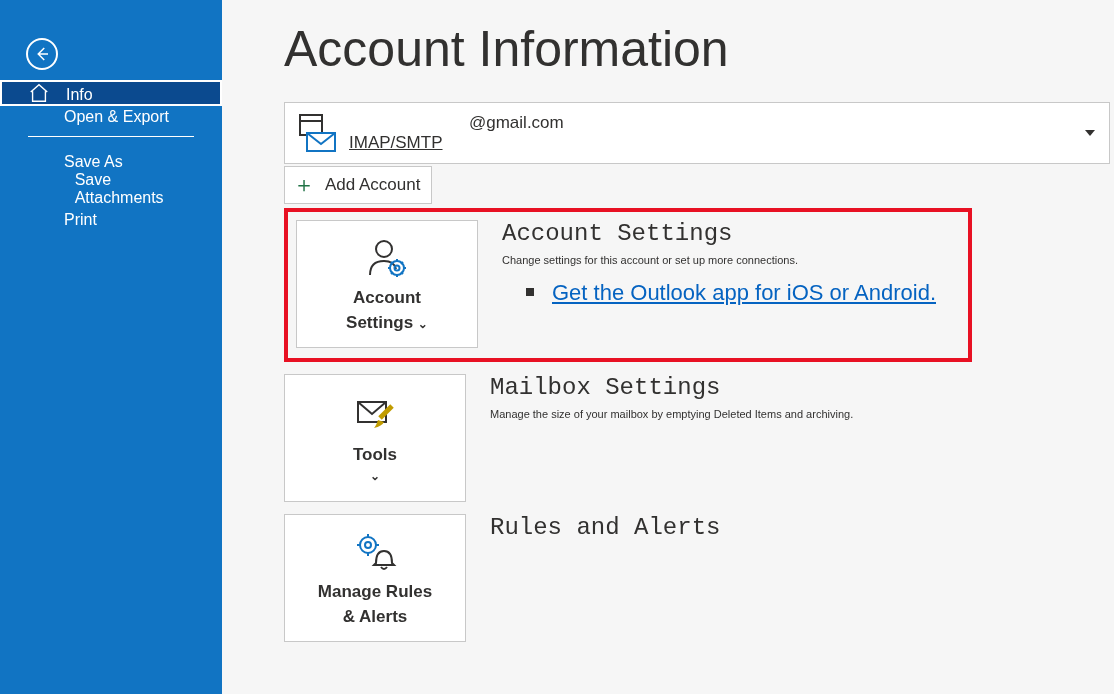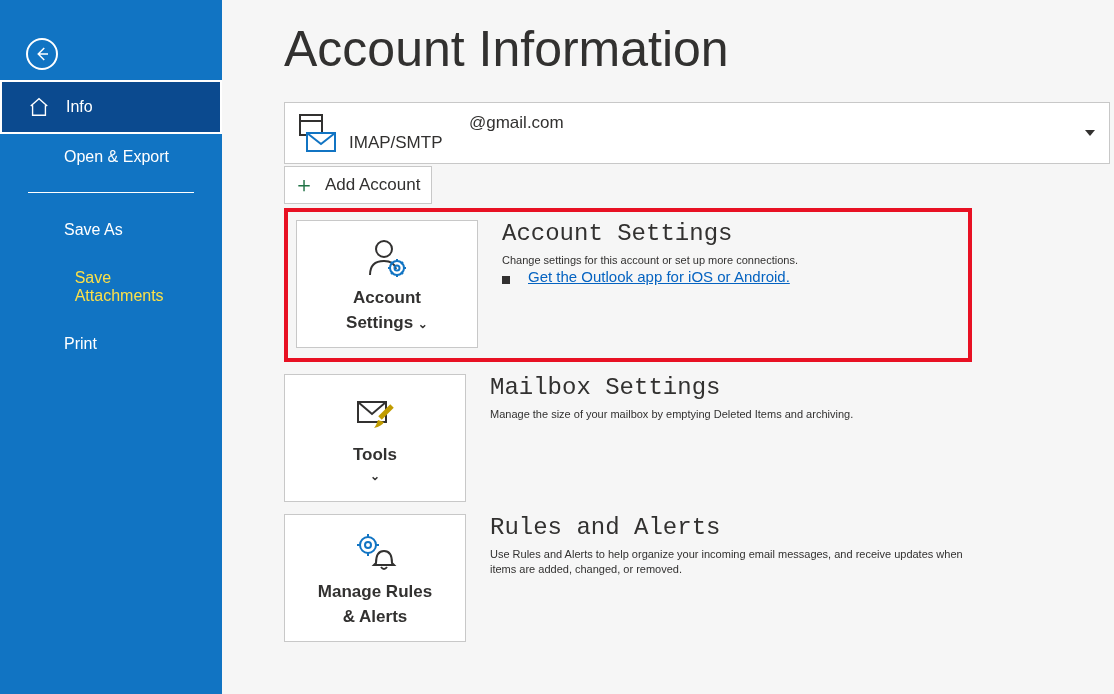--- a/index.html
+++ b/index.html
@@ -23,32 +23,32 @@
   .back {
     margin: 38px 0 10px 26px;
     width: 32px; height: 32px;
     border: 2px solid #fff;
     border-radius: 50%;
     display:flex; align-items:center; justify-content:center;
     cursor:pointer;
   }
   .back svg { stroke:#fff; fill:none; }
   .nav-item {
-    display:flex; align-items:center;
-    padding: 14px 26px;
+    display:flex; align-items:flex-end;
+    padding: 0 26px;
     font-size: 16px;
     cursor:pointer;
   }
   .nav-item.selected {
     background:#0b4a8f;
     outline:2px solid #fff;
     outline-offset:0;
     margin: 2px 2px 0 2px;
   }
-  .nav-item.disabled { color: #fde047; cursor:default;margin-left:12px; }
+  .nav-item.disabled { color: #ffffff; cursor:default;margin-left:12px; }
   .nav-icon { width:22px; height:22px; margin-right:16px; display:inline-flex; align-items:center; justify-content:center; }
   .nav-icon svg { stroke:#fff; fill:none; stroke-width:1.5; }
   .sep {
     height:1px; background:#fff; margin:10px 28px 12px 28px;
   }
   .main {
     flex:1;
     padding: 20px 0 16px 62px;
     background:#f6f6f6;
   }
@@ -66,21 +66,21 @@
     padding-left:10px;
     cursor:pointer;
   }
   .account-selector .caret {
     position:absolute; right:14px; top:50%; transform:translateY(-50%);
     width:0;height:0;border-left:5px solid transparent;border-right:5px solid transparent;border-top:6px solid #323130;
   }
   .acct-icon { width:44px; height:44px; display:inline-flex; align-items:center; justify-content:center; margin-right:10px;}
   .acct-text { display:flex; flex-direction:column; font-size:17px; }
   .acct-email { color:#323130; }
-  .acct-proto { color:#323130; }
+  .acct-proto { color:#323130;text-decoration:underline; }
 
   .add-account {
     margin-top:2px;
     width:148px; height:38px;
     background:#fff; border:1px solid #c8c8c8;
     display:flex; align-items:center; padding-left:8px;
     font-size:17px; cursor:pointer;
   }
   .add-account .plus { color:#217346; font-size:22px; margin-right:10px; font-weight:400; }
 
@@ -104,21 +104,21 @@
   }
   .tile .tile-icon { height:46px; display:flex; align-items:center; justify-content:center; margin-bottom:6px; }
   .tile .tile-label { line-height:1.25; font-weight:600; display:flex; align-items:center; gap:4px; flex-direction:column;}
   .tile .chev { font-size:12px; }
   .section .desc {
     margin-left:24px;
     flex:1;
   }
   .desc h2 { font-size:24px; font-weight:400; color:#323130; margin-bottom:6px;font-family:Liberation Mono, monospace;}
   .desc p { font-size:11px; color:#323130; line-height:1.35; }
-  .desc .bullet { margin-top:0; display:flex; align-items:flex-start; gap:18px; font-size:15px;}
+  .desc .bullet { margin-top:12px; display:flex; align-items:flex-start; gap:18px; font-size:22px;justify-content:center;}
   .desc .bullet .sq { width:8px; height:8px; background:#323130; margin-top:8px; }
   .link { color:#0563c1; text-decoration:underline; cursor:pointer; }
   .redacted { display:inline-block; background:#fff; color:#fff; width:120px; }
 </style>
 </head>
 <body>
 
 <div class="sidebar">
   <div class="back">
     <svg width="18" height="18" viewBox="0 0 24 24">
@@ -254,17 +254,16 @@
           <path d="M29 38 Q32 42 35 38" fill="none" stroke="#323130" stroke-width="2"></path>
         </svg>
       </div>
       <div class="tile-label">
         <span>Manage Rules</span>
         <span>&amp; Alerts</span>
       </div>
     </div>
     <div class="desc">
       <h2>Rules and Alerts</h2>
-      <p>Use Rules and Alerts to help organize your incoming email messages, and receive updates when items are added, changed, or removed.</p>
     </div>
   </div>
 
 </div>
 
 </body></html>

